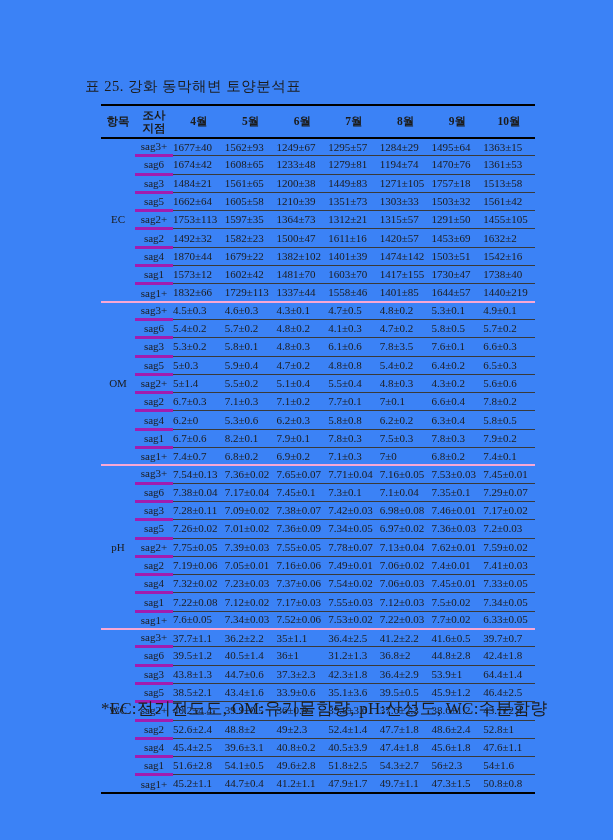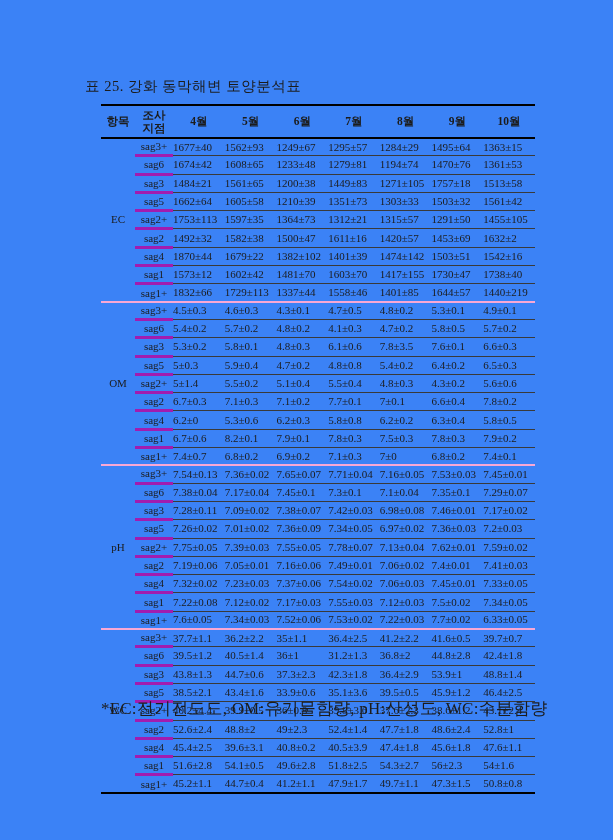--- a/index.html
+++ b/index.html
@@ -165,21 +165,21 @@
           <td class="value-cell">1597±35</td>
           <td class="value-cell">1364±73</td>
           <td class="value-cell">1312±21</td>
           <td class="value-cell">1315±57</td>
           <td class="value-cell">1291±50</td>
           <td class="value-cell">1455±105</td>
         </tr>
         <tr>
           <td class="site-cell">sag2</td>
           <td class="value-cell">1492±32</td>
-          <td class="value-cell">1582±38</td>
+          <td class="value-cell">1582±23</td>
           <td class="value-cell">1500±47</td>
           <td class="value-cell">1611±16</td>
           <td class="value-cell">1420±57</td>
           <td class="value-cell">1453±69</td>
           <td class="value-cell">1632±2</td>
         </tr>
         <tr>
           <td class="site-cell">sag4</td>
           <td class="value-cell">1870±44</td>
           <td class="value-cell">1679±22</td>
@@ -413,21 +413,21 @@
           <td class="value-cell">42.4±1.8</td>
         </tr>
         <tr>
           <td class="site-cell">sag3</td>
           <td class="value-cell">43.8±1.3</td>
           <td class="value-cell">44.7±0.6</td>
           <td class="value-cell">37.3±2.3</td>
           <td class="value-cell">42.3±1.8</td>
           <td class="value-cell">36.4±2.9</td>
           <td class="value-cell">53.9±1</td>
-          <td class="value-cell">48.8±1.4</td>
+          <td class="value-cell">64.4±1.4</td>
         </tr>
         <tr>
           <td class="site-cell">sag5</td>
           <td class="value-cell">38.5±2.1</td>
           <td class="value-cell">43.4±1.6</td>
           <td class="value-cell">33.9±0.6</td>
           <td class="value-cell">35.1±3.6</td>
           <td class="value-cell">39.5±0.5</td>
           <td class="value-cell">45.9±1.2</td>
           <td class="value-cell">46.4±2.5</td>

